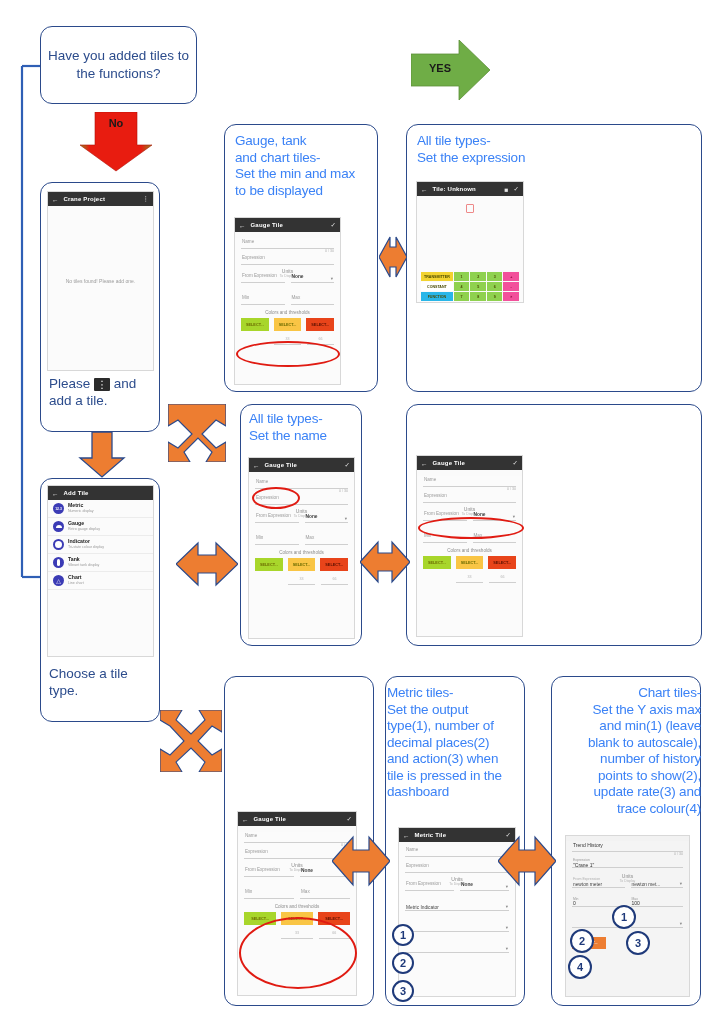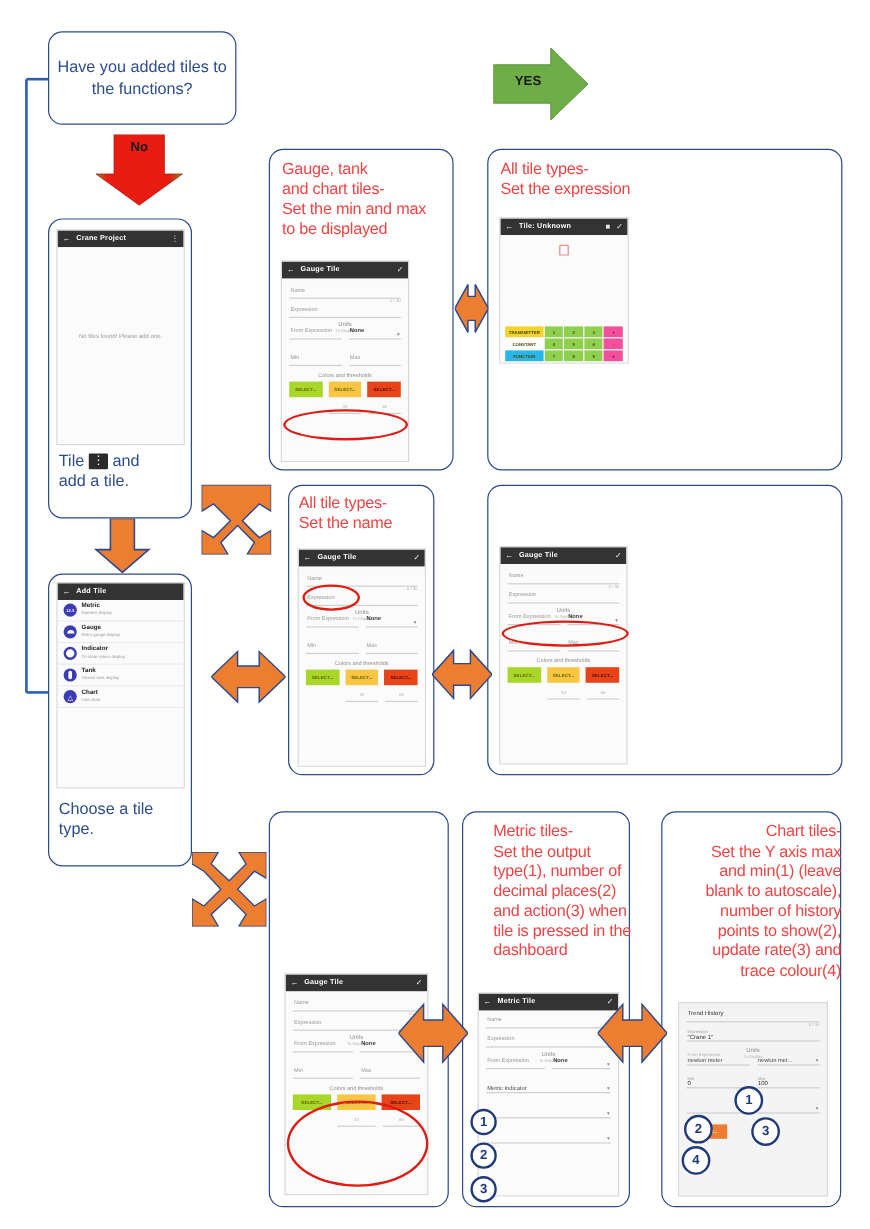--- a/index.html
+++ b/index.html
@@ -14,21 +14,21 @@
   .stage { position:absolute; left:0; top:0; width:725px; height:1024px; }
 
   
   .box {
     position:absolute;
     border: 1.6px solid #2b4a8b;
     border-radius: 12px;
     background: #ffffff;
   }
   .box-title, .box-text {
-    color:#ef4444;
+    color:#3b82f6;
     font-family:"Liberation Sans", sans-serif;
     white-space: pre-line;
     letter-spacing: -0.2px;
   }
   .box-title { font-size: 13.5px; line-height: 16.5px; font-weight: 400; }
   .box-text  { font-size: 13.5px; line-height: 16.5px; font-weight: 400; }
   .center-q {
     text-align:center; font-size:13.5px; line-height:18px; color:#2c4c8c;
   }
 
@@ -136,21 +136,21 @@
       <div class="appbar">
         <span class="ic">←</span>
         <span class="t">Crane Project</span>
         <span class="ic">⋮</span>
       </div>
       <div class="scr">
         <div style="position:absolute;left:0;top:72px;width:100%;text-align:center;font-size:5px;color:#9b9b9b;">No tiles found! Please add one.</div>
       </div>
     </div>
     <div style="position:absolute;left:8px;top:192px;width:106px;font-size:13.5px;line-height:17px;color:#2c4c8c;">
-      <span>Tile</span>
+      <span>Please</span>
       <span style="display:inline-block;background:#2b2b2b;color:#fff;padding:0 3px;border-radius:1px;font-size:10px;line-height:13px;vertical-align:middle;">⋮</span>
       <span style="white-space:pre-line">and
 add a tile.</span>
     </div>
   </div>
 
   <div class="arrow" style="left:78px;top:432px;width:48px;height:46px;">
     <svg width="48" height="46" viewBox="0 0 48 46">
       <polygon points="14,0 34,0 34,26 46,26 24,45 2,26 14,26" fill="#ed7d31" stroke="#2b4a8b" stroke-width="1.3"></polygon>
     </svg>
@@ -495,21 +495,21 @@
     <div class="ellipse" style="left:14px;top:240px;width:118px;height:72px;"></div>
   </div>
 
   <div class="arrow" style="left:160px;top:710px;width:62px;height:62px;">
     <svg width="62" height="62" viewBox="0 0 62 62">
       <polygon points="0,10 0,0 22,0 16,10 31,24 45,10 39,0 62,0 62,22 52,16 38,31 52,45 62,39 62,62 39,62 45,52 31,38 16,52 22,62 0,62 0,39 10,45 24,31 10,16" fill="#ed7d31" stroke="#2b4a8b" stroke-width="1.1"></polygon>
     </svg>
   </div>
 
   <div class="box" style="left:385px;top:676px;width:140px;height:330px;">
-    <div class="box-title" style="position:absolute;left:25px;top:8px;width:128px;">Metric tiles-
+    <div class="box-title" style="position:absolute;left:1px;top:8px;width:128px;">Metric tiles-
 Set the output
 type(1), number of
 decimal places(2)
 and action(3) when
 tile is pressed in the
 dashboard</div>
     <div class="phone" style="left:12px;top:150px;width:118px;height:170px;">
       <div class="appbar">
         <span class="ic">←</span>
         <span class="t">Metric Tile</span>

